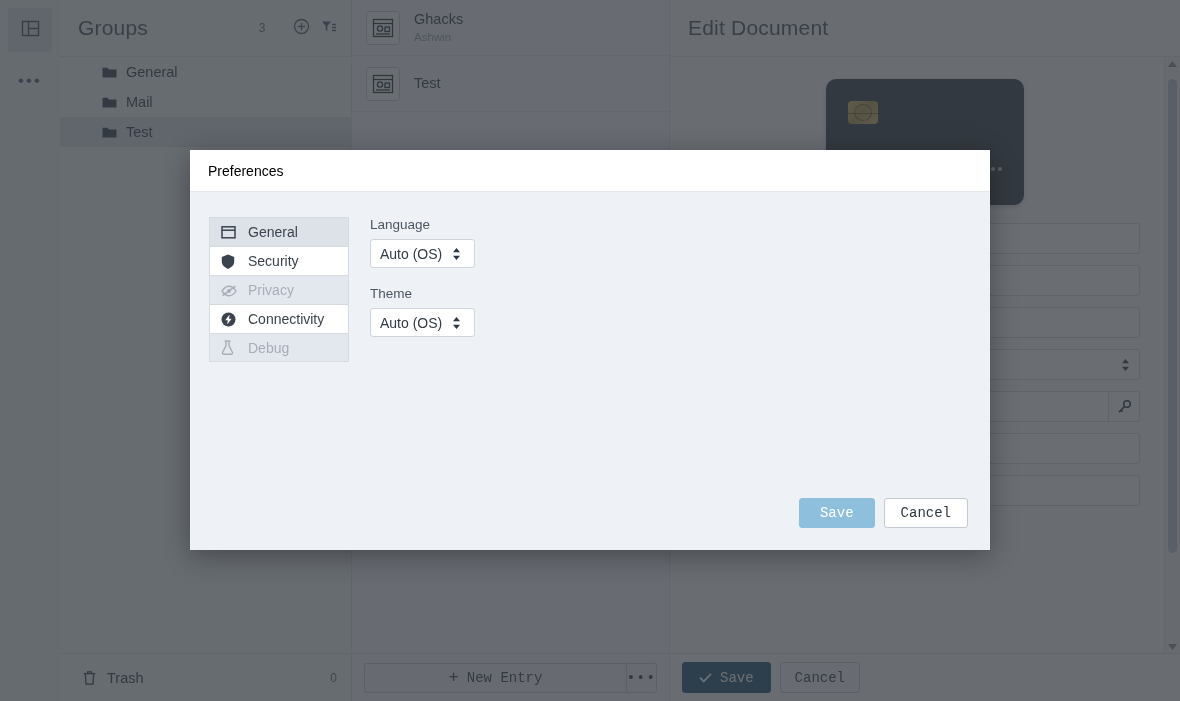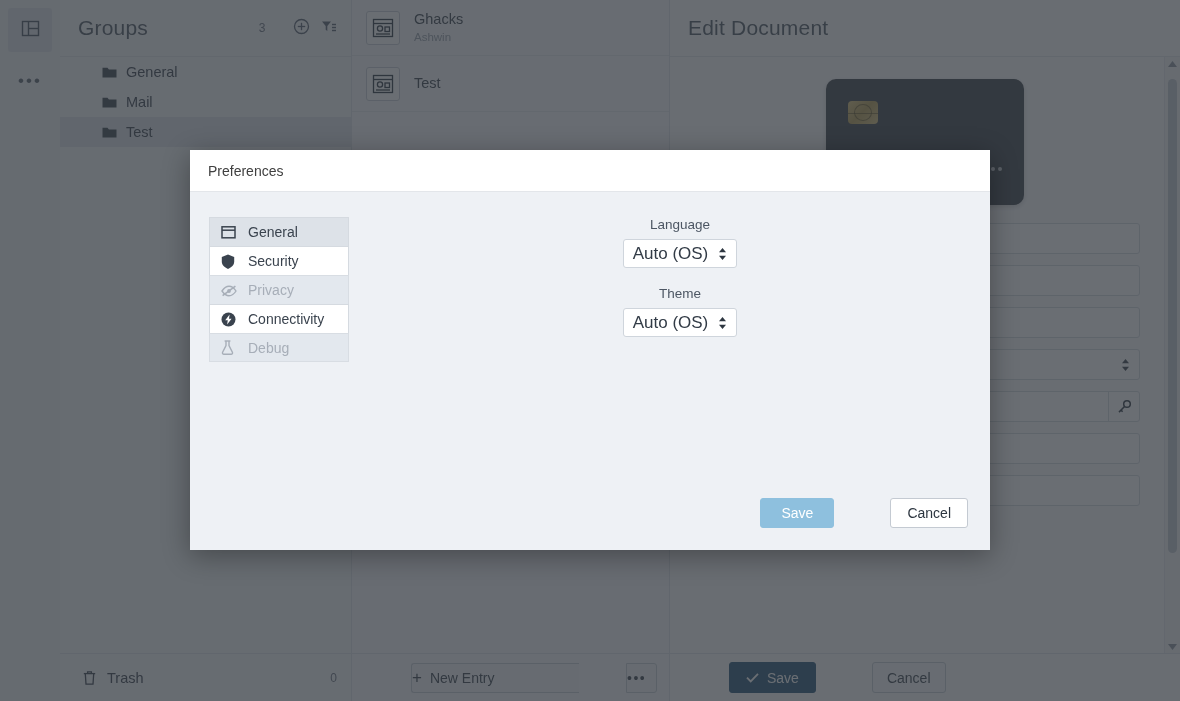--- a/index.html
+++ b/index.html
@@ -84,23 +84,23 @@
   }
   .trash-row {
     display: flex; align-items: center; width: 100%;
     padding: 0 14px 0 22px; font-size: 14.5px; color: #39424d;
   }
   .trash-row .t-ico { margin-right: 10px; display: flex; color: #39424d; }
   .trash-row .t-count { margin-left: auto; font-size: 12px; color: #6b7480; }
 
   .newentry-wrap { display: flex; width: 100%; padding: 0 12px; }
   .btn {
-    font-family: Liberation Sans, sans-serif;
+    font-family: Liberation Mono, monospace;
     font-size: 14px; border-radius: 3px; cursor: default;
-    display: inline-flex; align-items: center; justify-content: flex-start; margin-left: 47px;
+    display: inline-flex; align-items: center; justify-content: center;
   }
   .btn-new {
     flex: 1 1 auto; height: 30px;
     border: 1px solid #c6ccd4; background: #f4f5f7; color: #39424d;
     border-right: none; border-radius: 3px 0 0 3px;
   }
   .btn-new .plus { font-size: 17px; margin-right: 8px; line-height: 1; }
   .btn-newmenu {
     width: 31px; height: 30px;
     border: 1px solid #c6ccd4; background: #f4f5f7; color: #39424d;
@@ -192,43 +192,43 @@
     width: 800px; height: 400px;
     background: #eef1f5;
     box-shadow: 0 6px 26px rgba(0,0,0,.33);
     display: flex; flex-direction: column;
   }
   .dlg-head {
     height: 42px; flex: 0 0 42px;
     background: #ffffff; border-bottom: 1px solid #e3e6ea;
     display: flex; align-items: center; padding: 0 18px;
   }
-  .dlg-title { font-size: 14px; color: #404040; }
+  .dlg-title { font-size: 14px; color: #000000; }
   .dlg-body { flex: 1 1 auto; display: flex; padding: 25px 0 0 19px; }
 
   .pref-nav { width: 140px; flex: 0 0 140px; }
   .pref-item {
     height: 29px; display: flex; align-items: center;
     padding-left: 11px; font-size: 14px; color: #3a434e;
     background: #ffffff; border: 1px solid #d5dae0; border-bottom: none;
   }
   .pref-item:last-child { border-bottom: 1px solid #3b82f6; }
   .pref-item.active { background: #dde2e8; }
   .pref-item.disabled { background: #e3e8ee; color: #a7aeb8; border-color: #d8dde3; }
   .pref-item .p-ico { width: 20px; margin-right: 7px; display: flex; align-items: center; color: #3a434e; }
   .pref-item.disabled .p-ico { color: #a7aeb8; }
 
   .pref-panel { flex: 1 1 auto; padding-left: 21px; }
-  .pref-group { margin-bottom: 18px; text-align: center; }
+  .pref-group { margin-bottom: 18px; }
   .pref-label { font-size: 13.5px; color: #4c5663; margin-bottom: 7px; }
   .sel {
     display: inline-flex; align-items: center;
     height: 29px; min-width: 105px;
     background: #fff; border: 1px solid #cfd5dc; border-radius: 3px;
-    padding: 4px 9px; font-size: 17px; color: #323b46;
+    padding: 4px 9px; font-size: 14px; color: #323b46;
   }
   .sel .sel-arrows { margin-left: 10px; display: flex; flex-direction: column; line-height: 0; color: #2d3640; }
 
   .dlg-foot {
     flex: 0 0 auto; padding: 0 22px 22px 0;
     display: flex; justify-content: flex-end; gap: 9px;
   }
   .btn-dlg-save {
     height: 30px; padding: 0 20px;
     background: #8ec0de; border: 1px solid #8ec0de; color: #ffffff;

